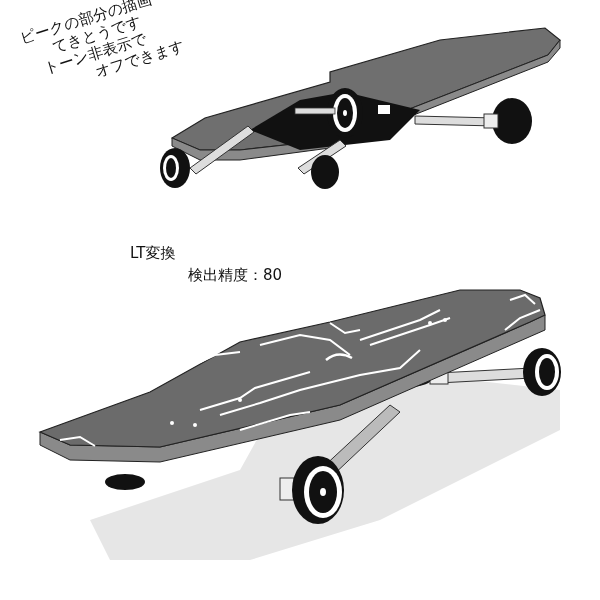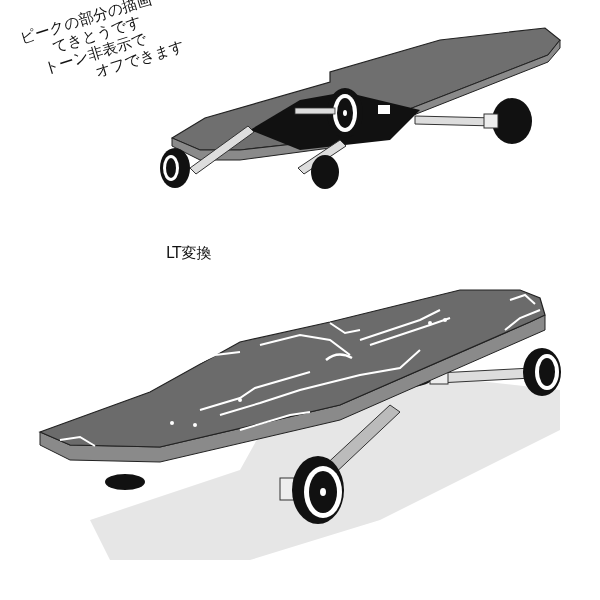--- a/index.html
+++ b/index.html
@@ -4,36 +4,37 @@
 <style>
   html, body { margin: 0; padding: 0; background: #ffffff; }
   body { width: 600px; height: 600px; position: relative; overflow: hidden;
          font-family: "DejaVu Sans", sans-serif; }
   .note { position: absolute; color: #111; font-size: 15px; line-height: 18px; white-space: nowrap; }
   .note-top { left: 18px; top: 30px; transform: rotate(-17deg); transform-origin: left top; }
   .note-top span { display: block; }
   .note-top .l2 { padding-left: 28px; }
   .note-top .l3 { padding-left: 14px; }
   .note-top .l4 { padding-left: 62px; }
-  .note-mid { left: 130px; top: 244px; font-size: 15px; margin-left: 36px; }
+  .note-mid { left: 130px; top: 244px; font-size: 15px; }
   .note-mid .l2 { display: block; padding-left: 58px; margin-top: 4px; }
   svg.art { position: absolute; left: 0; top: 0; }
 </style>
 </head>
 <body>
 
 <div class="note note-top">
   <span class="l1">ピークの部分の描画</span>
   <span class="l2">てきとうです</span>
   <span class="l3">トーン非表示で</span>
   <span class="l4">オフできます</span>
 </div>
 
 <div class="note note-mid">
   <span>LT変換</span>
+  <span class="l2">検出精度：80</span>
 </div>
 
 <svg class="art" width="600" height="600" viewBox="0 0 600 600">
 
   <g>
 
     <ellipse cx="512" cy="121" rx="20" ry="23" fill="#111"></ellipse>
 
     <polygon points="415,116 495,118 495,126 415,124" fill="#ddd" stroke="#333" stroke-width="1"></polygon>
     <rect x="484" y="114" width="14" height="14" fill="#eee" stroke="#333"></rect>

